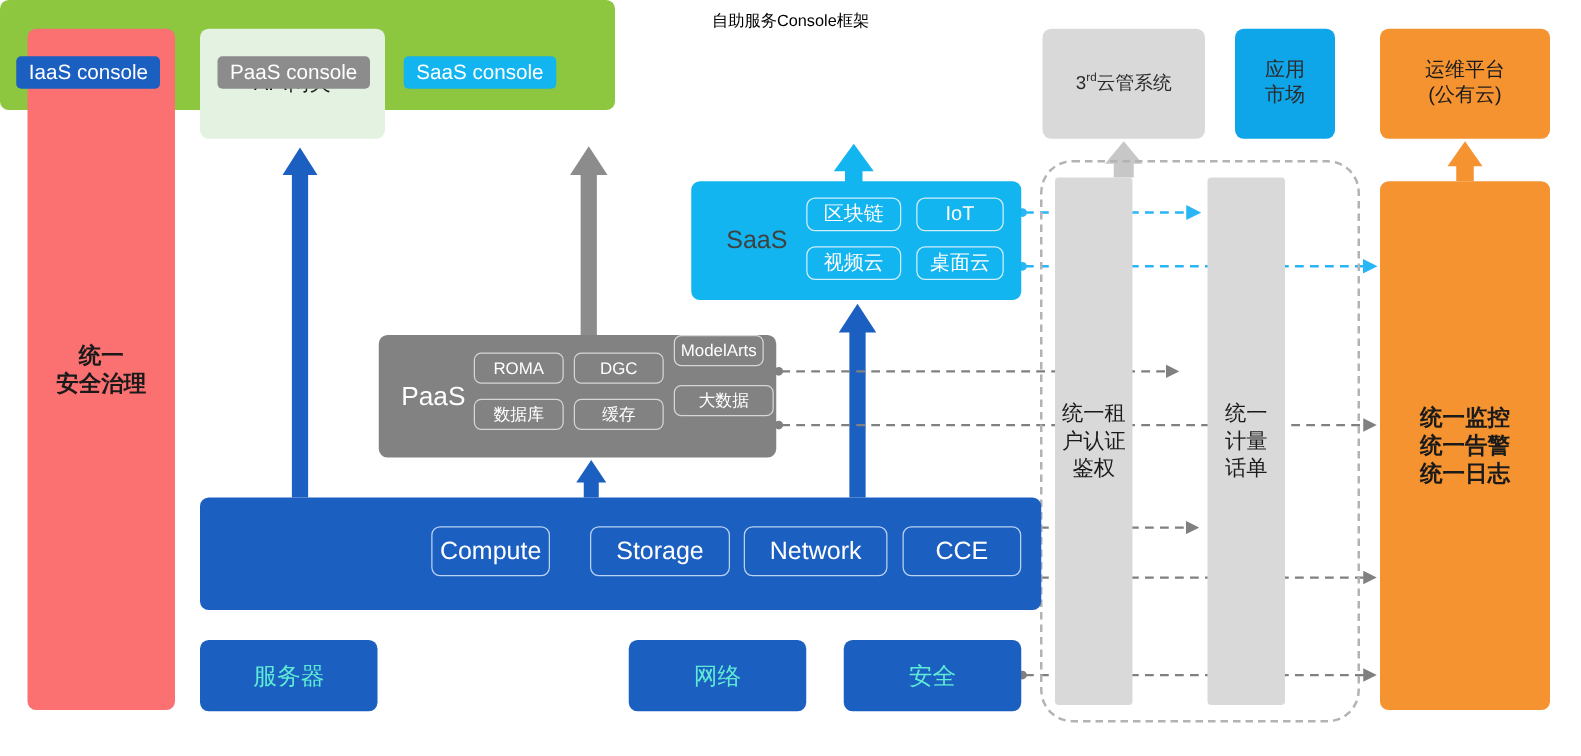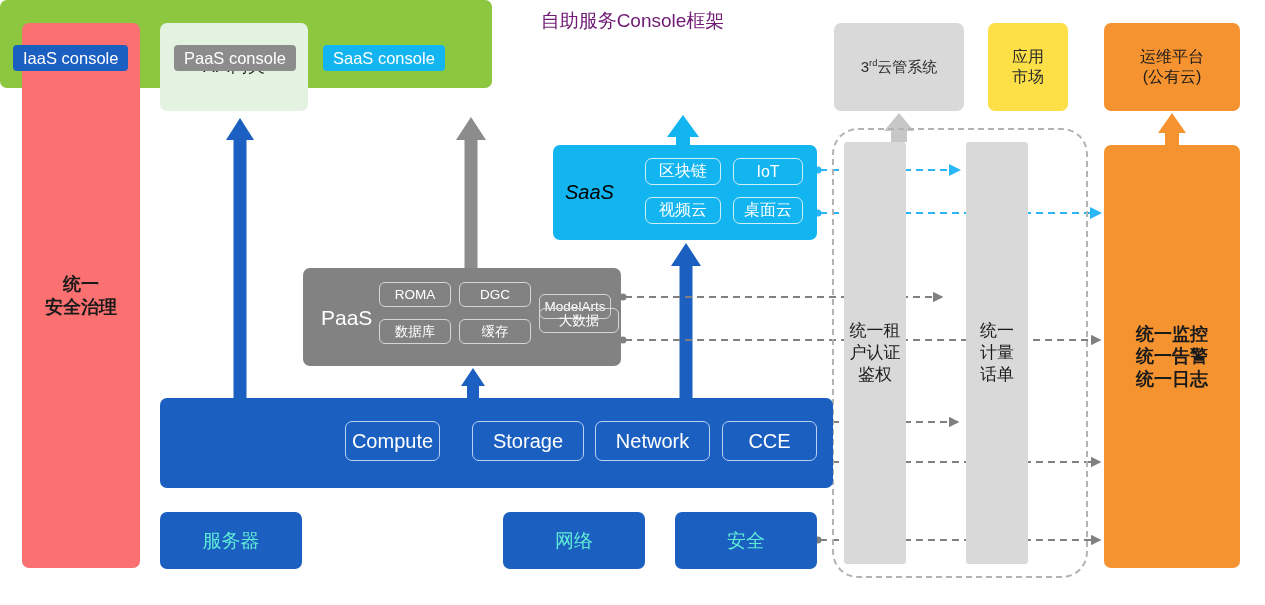--- a/index.html
+++ b/index.html
@@ -11,68 +11,68 @@
 
   
   #security-panel{left:22px;top:23px;width:118px;height:545px;background:#fb7070;
       border-radius:7px;color:#1a1a1a;font-size:18px;font-weight:600;}
   #apigw-panel{left:160px;top:23px;width:148px;height:88px;background:#e3f2e1;
       border-radius:7px;color:#1a1a1a;font-size:17px;}
 
   #console-panel{left:322px;top:23px;width:492px;height:88px;background:#8dc63f;
       border-radius:7px;}
   #console-title{position:absolute;left:0;top:8px;width:100%;text-align:center;
-      color:#701a75;font-size:19px;}
+      color:#000000;font-size:13px;}
   .console-chip{position:absolute;top:45px;height:26px;border-radius:4px;
       display:flex;align-items:center;justify-content:center;color:#fff;
       font-size:16.5px;box-sizing:border-box;padding:12px 10px;}
   #chip-iaas{left:13px;background:#1b5fc1;}
   #chip-paas{left:174px;background:#8c8c8c;}
   #chip-saas{left:323px;background:#12b5ef;}
 
   #thirdparty-panel{left:834px;top:23px;width:130px;height:88px;background:#d9d9d9;
       border-radius:7px;color:#2b2b2b;font-size:15px;}
-  #appmarket-panel{left:988px;top:23px;width:80px;height:88px;background:#fde047;
+  #appmarket-panel{left:988px;top:23px;width:80px;height:88px;background:#0ea5e9;
       border-radius:7px;color:#2b2b2b;font-size:16px;}
   #ops-panel-top{left:1104px;top:23px;width:136px;height:88px;background:#f59331;
       border-radius:7px;color:#1a1a1a;font-size:16px;}
   #ops-panel-main{left:1104px;top:145px;width:136px;height:423px;background:#f59331;
       border-radius:7px;color:#1a1a1a;font-size:18px;font-weight:600;}
 
   
   #shared-dashed-frame{position:absolute;left:832px;top:128px;width:256px;height:450px;
       border:2px dashed #b3b3b3;border-radius:26px;box-sizing:border-box;}
   .gray-col{position:absolute;background:#d9d9d9;border-radius:3px;
       display:flex;align-items:center;justify-content:center;text-align:center;
       color:#1a1a1a;font-size:17px;line-height:1.3;}
   #auth-col{left:844px;top:142px;width:62px;height:422px;}
   #billing-col{left:966px;top:142px;width:62px;height:422px;}
 
   
   #saas-box{position:absolute;left:553px;top:145px;width:264px;height:95px;
       background:#12b5ef;border-radius:7px;}
-  #saas-label{position:absolute;left:12px;top:36px;color:#000000;font-size:20px;font-style:italic;}
+  #saas-label{position:absolute;left:28px;top:36px;color:#404040;font-size:20px;}
   .saas-chip{position:absolute;border:1.5px solid #cfeefb;border-radius:7px;
       color:#fff;font-size:16px;display:flex;align-items:center;justify-content:center;
       height:27px;box-sizing:border-box;}
   #saas-blockchain{left:92px;top:13px;width:76px;}
   #saas-iot{left:180px;top:13px;width:70px;}
   #saas-video{left:92px;top:52px;width:76px;}
   #saas-desktop{left:180px;top:52px;width:70px;}
 
   
   #paas-box{position:absolute;left:303px;top:268px;width:318px;height:98px;
       background:#828282;border-radius:7px;}
   #paas-label{position:absolute;left:18px;top:38px;color:#fff;font-size:21px;}
   .paas-chip{position:absolute;border:1.5px solid #d6d6d6;border-radius:6px;
       color:#fff;font-size:13.5px;display:flex;align-items:center;justify-content:center;
       height:25px;box-sizing:border-box;}
   #paas-roma{left:76px;top:14px;width:72px;}
   #paas-dgc{left:156px;top:14px;width:72px;}
-  #paas-modelarts{left:236px;top:26px;width:72px;}
+  #paas-modelarts{left:236px;top:0;width:72px;}
   #paas-db{left:76px;top:51px;width:72px;}
   #paas-cache{left:156px;top:51px;width:72px;}
   #paas-bigdata{left:236px;top:40px;width:80px;}
 
   
   #iaas-box{position:absolute;left:160px;top:398px;width:673px;height:90px;
       background:#1b5fc1;border-radius:7px;}
   #iaas-label{position:absolute;left:18px;top:30px;color:#fff;font-size:19px;}
   .iaas-chip{position:absolute;top:23px;height:40px;border:1.5px solid #b9d2f3;
       border-radius:7px;color:#fff;font-size:20px;display:flex;align-items:center;

